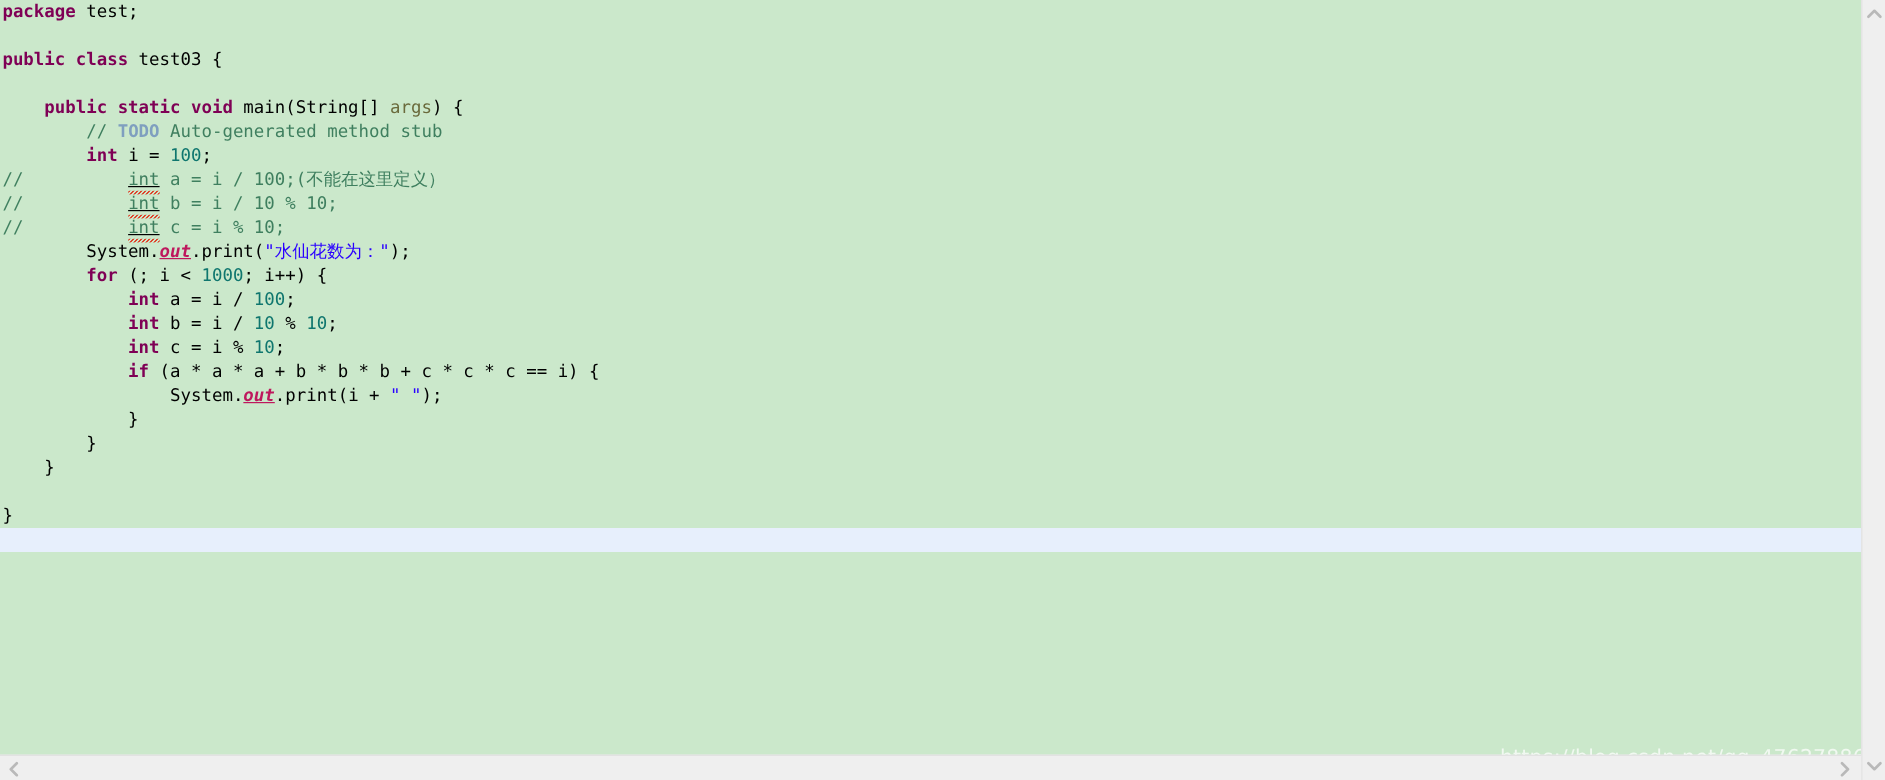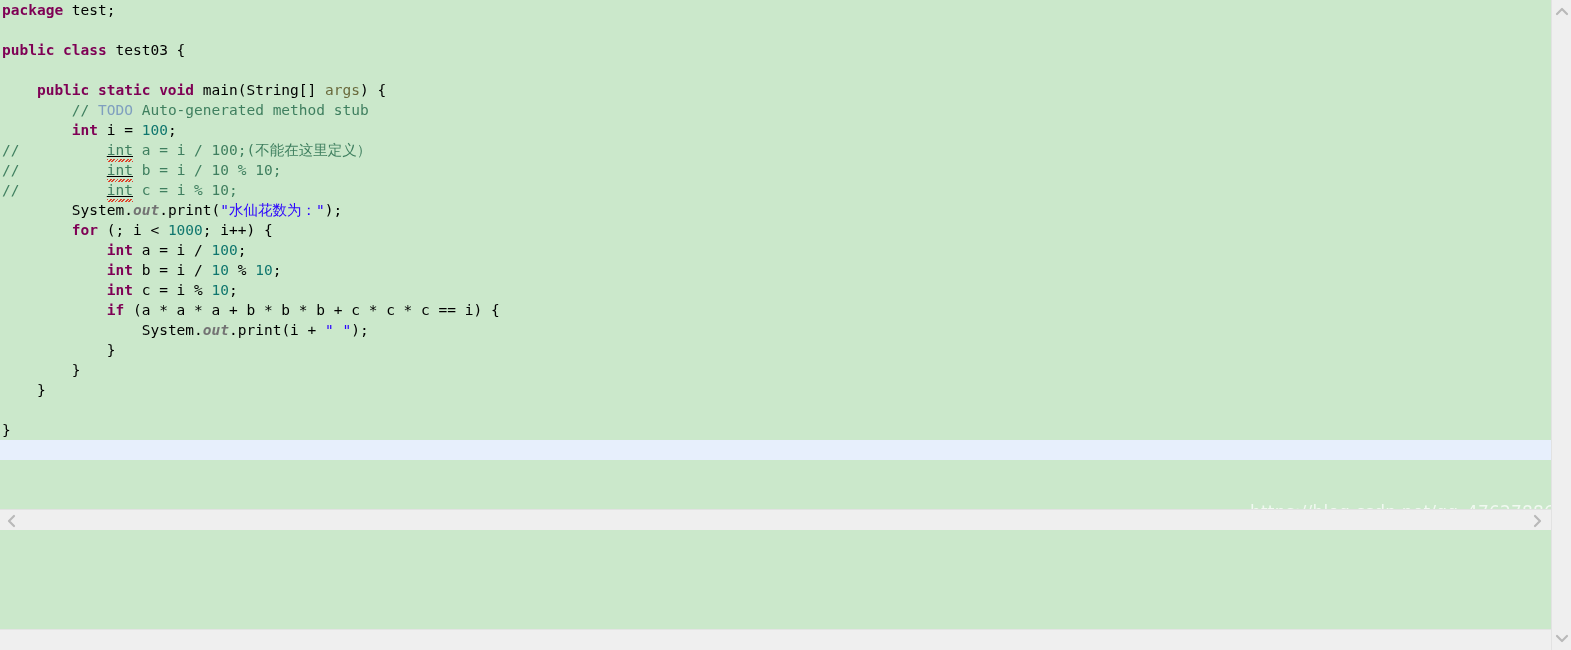--- a/index.html
+++ b/index.html
@@ -10,21 +10,21 @@
   body {
     width: 1571px;
     height: 650px;
     overflow: hidden;
     font-family: "DejaVu Sans Mono", monospace;
   }
 
   #app {
     position: relative;
     width: 1571px;
-    height: 530px;
+    height: 650px;
     background: #efefef;
   }
 
   
   #editor-area {
     position: absolute;
     left: 0;
     top: 0;
     width: 1551px;
     height: 629px;
@@ -49,23 +49,23 @@
     white-space: pre;
   }
   .line.current {
     background: #e7effc;
   }
 
   
   .kw    { color: #7f0055; font-weight: bold; }
   .plain { color: #000000; }
   .cmt   { color: #3f7f5f; }
-  .todo  { color: #7f9fbf; font-weight: normal; }
+  .todo  { color: #7f9fbf; font-weight: bold; }
   .str   { color: #2a00ff; }
-  .fld   { color: #737373; font-weight: bold; font-style: italic; }
+  .fld   { color: #be185d; font-weight: bold; font-style: italic; text-decoration: underline; }
   .num   { color: #0f766e; }
   .param { color: #6a6a3c; }
   .err {
     text-decoration: underline;
     text-decoration-color: #000000;
     position: relative;
   }
   .sq {
     position: relative;
     display: inline-block;

